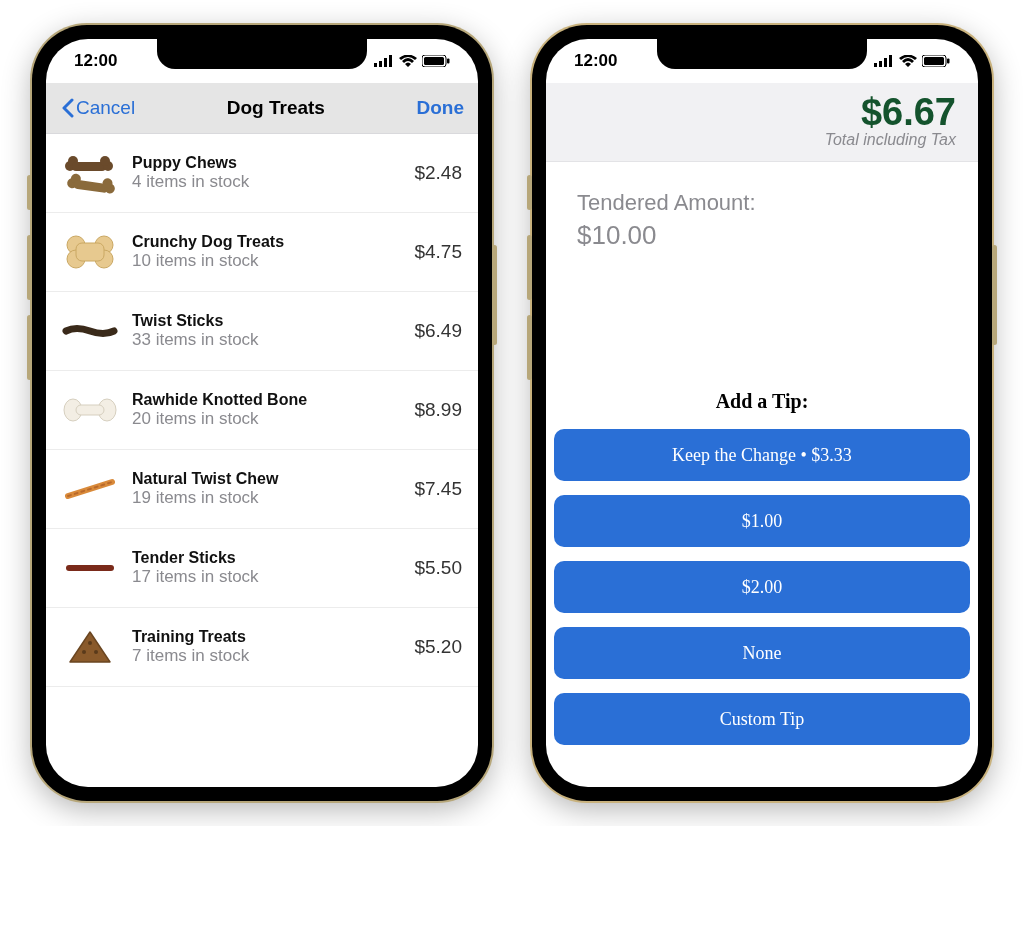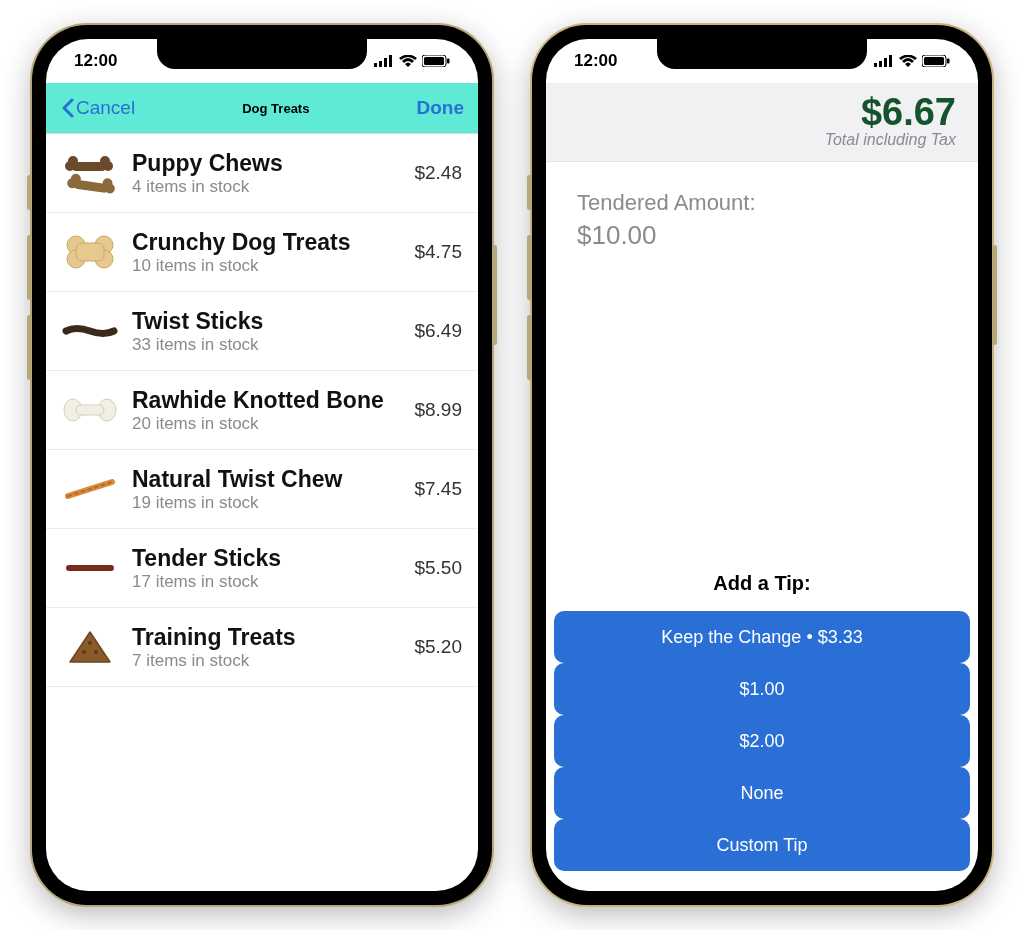--- a/index.html
+++ b/index.html
@@ -1,18 +1,18 @@
 <!DOCTYPE html>
 <html><head>
 <meta charset="utf-8">
 <style>
   html,body{margin:0;padding:0;background:#fff;font-family:-apple-system,Helvetica,Arial,sans-serif;}
   .stage{display:flex;gap:40px;justify-content:center;align-items:flex-start;padding:25px;}
   .phone{
-    width:460px;height:880px;
+    width:460px;height:776px;
     border-radius:55px;
     background:#000;
     padding:14px;
     box-shadow:0 0 0 2px #b7a77a,0 8px 30px rgba(0,0,0,.3);
     position:relative;
     box-sizing:border-box;
   }
   .phone.gold{box-shadow:0 0 0 2px #c9b27d,0 8px 30px rgba(0,0,0,.3);}
   .screen{
     width:100%;height:100%;
@@ -29,53 +29,54 @@
   .side-btn.l3{left:-5px;top:290px;width:5px;height:65px;}
   .side-btn.r1{right:-5px;top:220px;width:5px;height:100px;}
   .status-bar{
     height:44px;display:flex;justify-content:space-between;align-items:center;
     padding:0 28px;font-size:17px;font-weight:600;color:#000;
   }
   .status-icons{display:flex;gap:5px;align-items:center;}
   .status-icons svg{display:block;}
   
   .nav-bar{
-    background:#5eead4;border-bottom:1px solid #d9d9dc;
+    background:#e5e5e5;border-bottom:1px solid #d9d9dc;
     display:flex;align-items:center;justify-content:space-between;
     height:50px;padding:0 14px;
   }
   .nav-btn{color:#2a6fd6;font-size:19px;display:flex;align-items:center;gap:2px;}
-  .nav-title{font-weight:700;font-size:13px;color:#000;}
+  .nav-title{font-weight:700;font-size:19px;color:#000;}
   
   .list{display:flex;flex-direction:column;}
   .row{
     display:flex;align-items:center;gap:14px;
     padding:14px 16px;border-bottom:1px solid #ececec;
   }
   .thumb{width:56px;height:50px;display:flex;align-items:center;justify-content:center;flex:0 0 56px;}
   .thumb svg{width:56px;height:42px;}
   .row-main{flex:1;min-width:0;}
-  .row-title{font-weight:700;font-size:23px;color:#111;}
+  .row-title{font-weight:700;font-size:16px;color:#111;}
   .row-sub{font-size:17px;color:#8a8a8f;}
   .row-price{font-size:19px;color:#333;}
   
   .total-bar{
     background:#f1f1f3;border-bottom:1px solid #e3e3e6;
     text-align:right;padding:10px 22px 12px;
   }
   .total-amount{font-size:38px;font-weight:700;color:#14532d;line-height:1;}
   .total-sub{font-size:16px;font-style:italic;color:#8a8a8f;}
   .tendered-block{padding:28px 31px 0;color:#8a8a8f;}
   .tendered-label{font-size:22px;}
   .tendered-amount{font-size:26px;margin-top:4px;}
-  .tip-section{position:absolute;left:0;right:0;bottom:20px;padding:0 8px;}
+  .tip-section{position:absolute;left:0;right:0;bottom:28px;padding:0 8px;font-family:Liberation Serif, serif;}
   .tip-title{font-weight:700;font-size:20px;text-align:center;margin-bottom:16px;color:#000;}
   .tip-btn{
     background:#2a6fd6;color:#fff;font-size:18px;font-weight:500;
     height:52px;border-radius:10px;display:flex;align-items:center;justify-content:center;
+    margin-bottom:14px;
   }
 </style>
 </head>
 <body>
 
 <div class="stage">
 
   <div class="phone">
     <div class="side-btn l1"></div>
       <div class="side-btn l2"></div>

